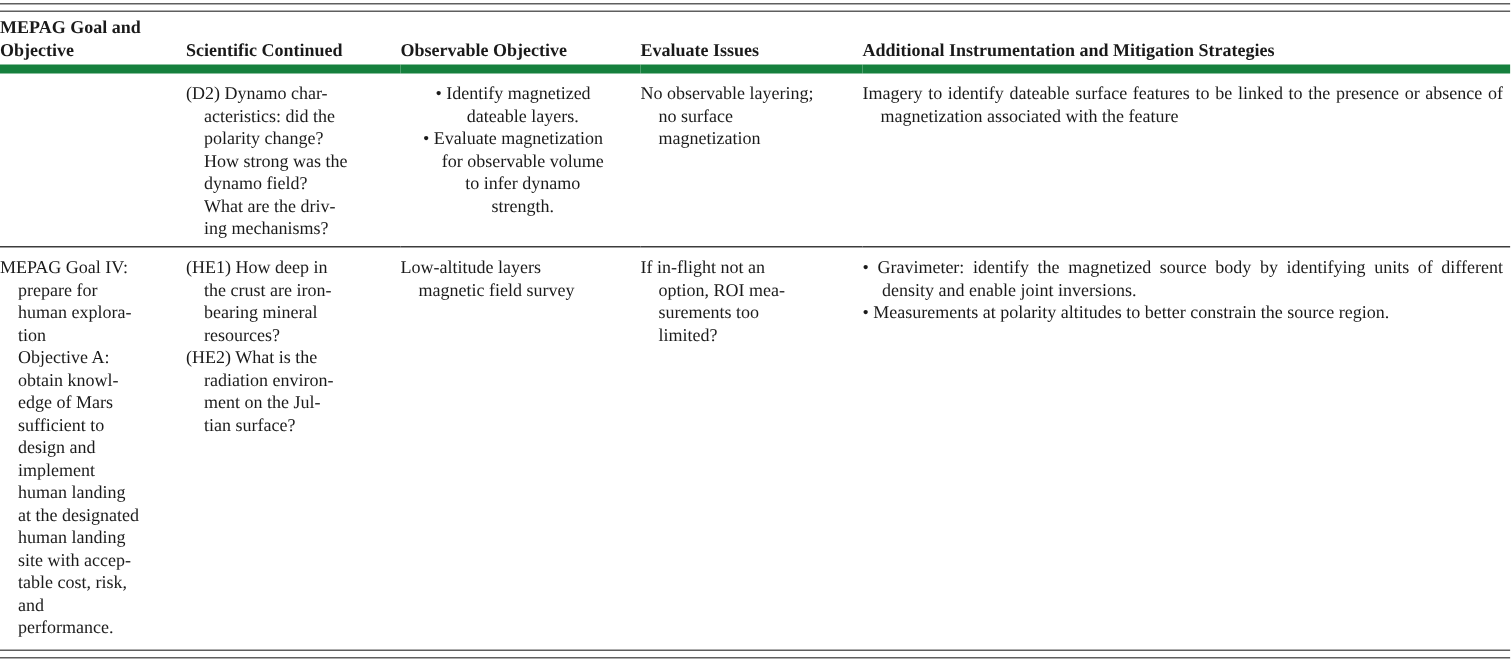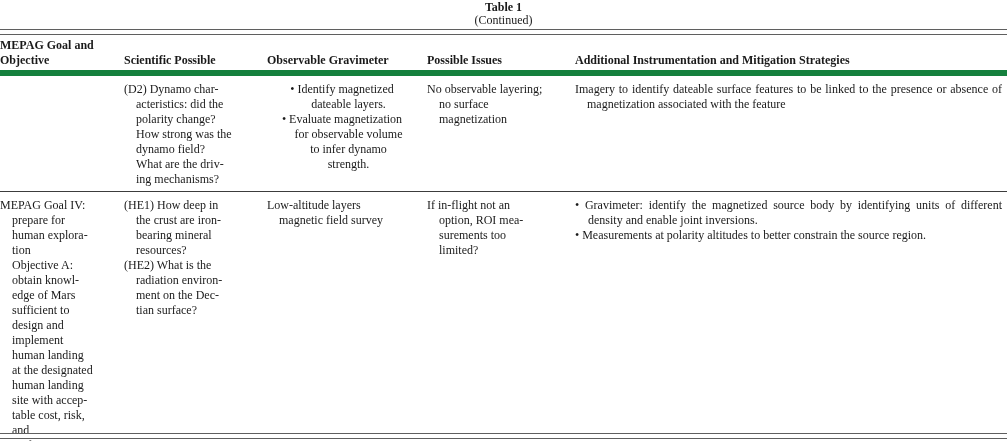--- a/index.html
+++ b/index.html
@@ -45,42 +45,38 @@
     left: 0; right: 0; bottom: 2px;
     height: 4px;
     border-top: 1px solid #5f5f5f;
     border-bottom: 1px solid #5f5f5f;
   }
 </style>
 </head>
 <body>
 
 <div class="page">
-  <div class="caption">
-    <div class="title">Table 1</div>
-    <div class="subtitle">(Continued)</div>
-  </div>
 
   <div class="rule-double"></div>
 
   <table>
     <colgroup>
       <col style="width:124px">
       <col style="width:143px">
       <col style="width:160px">
       <col style="width:148px">
       <col style="width:432px">
     </colgroup>
     <thead>
       <tr>
         <th>MEPAG Goal and
 Objective</th>
-        <th>Scientific Possible</th>
-        <th>Observable Gravimeter</th>
-        <th>Possible Issues</th>
+        <th>Scientific Continued</th>
+        <th>Observable Objective</th>
+        <th>Evaluate Issues</th>
         <th>Additional Instrumentation and Mitigation Strategies</th>
       </tr>
     </thead>
     <tbody>
         <tr>
           <td class="col-goal"></td>
           <td class="col-questions">
             <div class="para">(D2) Dynamo char-
 acteristics: did the
 polarity change?
@@ -126,21 +122,21 @@
 and
 performance.</div>
           </td>
           <td class="col-questions">
             <div class="para">(HE1) How deep in
 the crust are iron-
 bearing mineral
 resources?</div>
             <div class="para">(HE2) What is the
 radiation environ-
-ment on the Dec-
+ment on the Jul-
 tian surface?</div>
           </td>
           <td class="col-observables">
             <div class="para">Low-altitude layers
 magnetic field survey</div>
           </td>
           <td class="col-issues">
             <div class="para">If in-flight not an
 option, ROI mea-
 surements too

